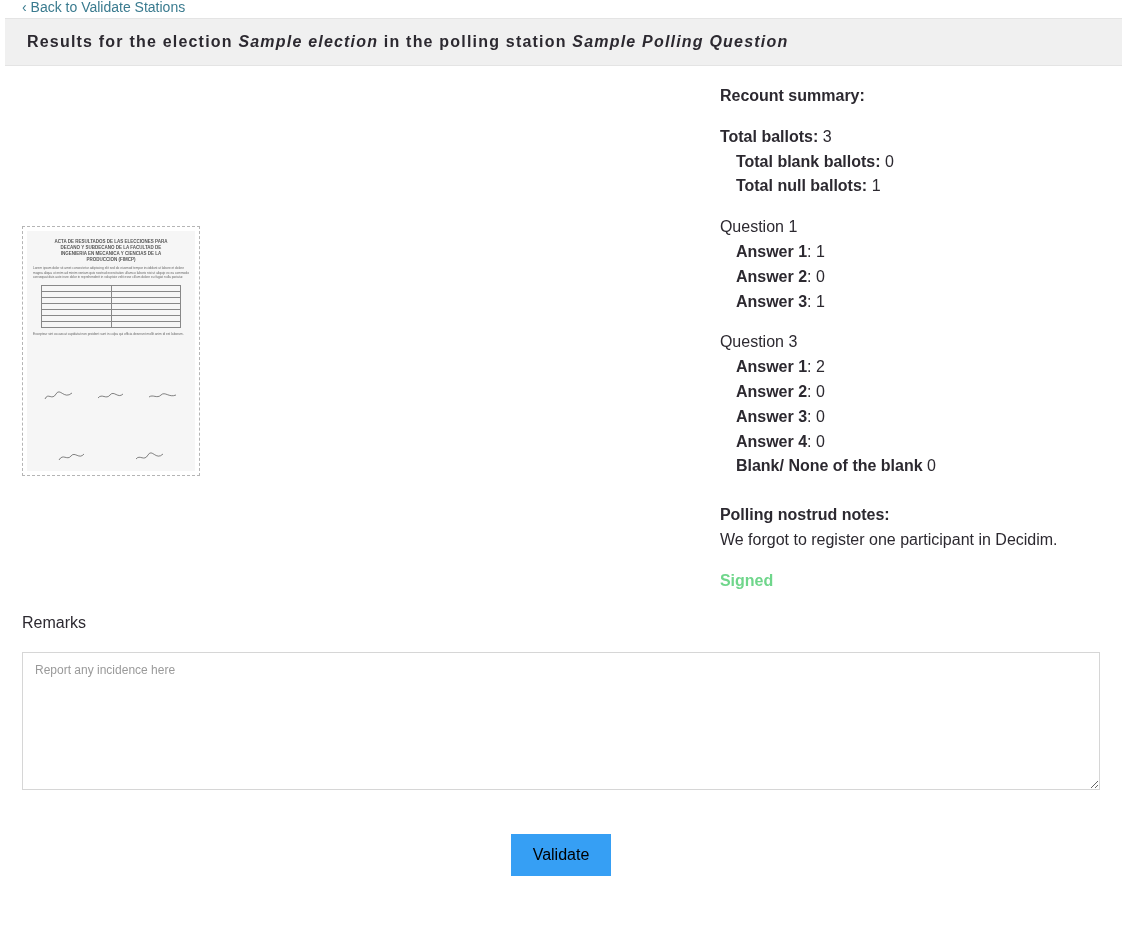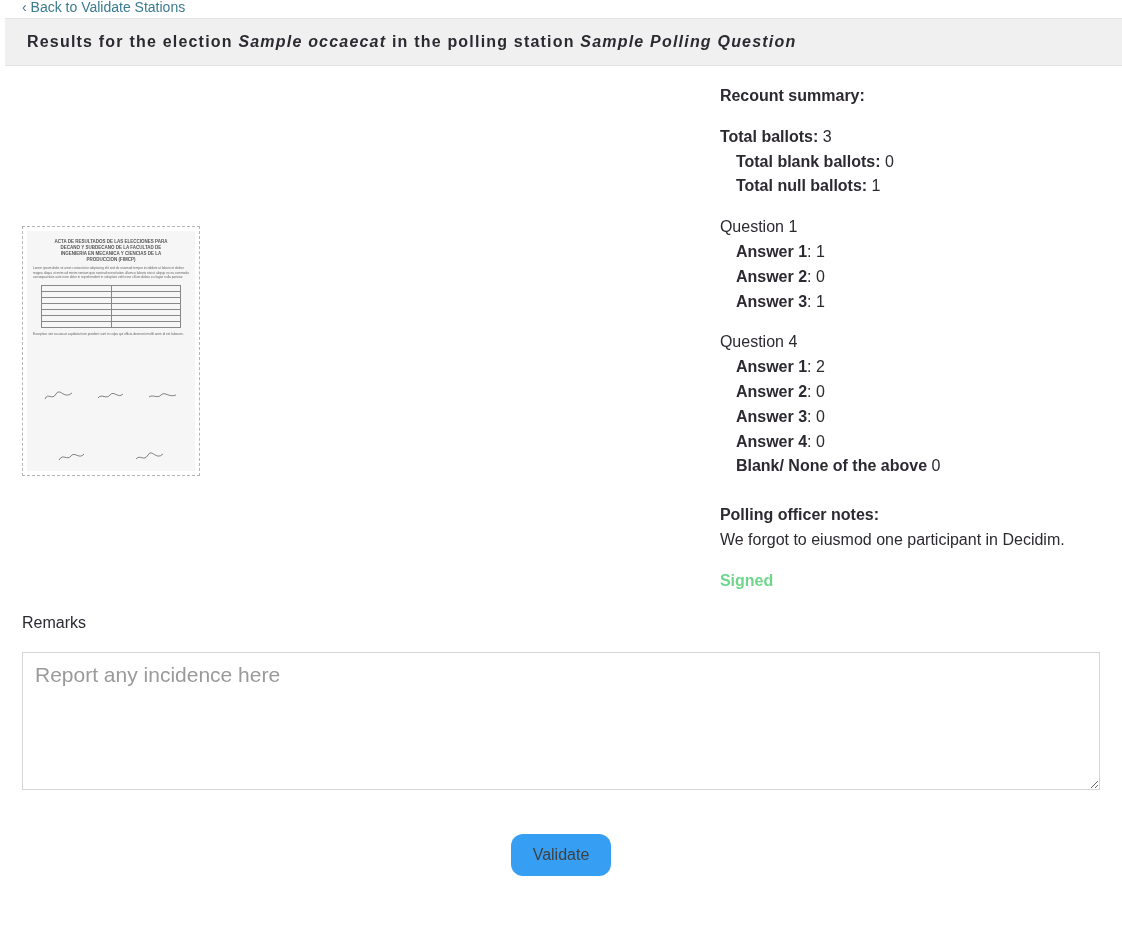--- a/index.html
+++ b/index.html
@@ -28,20 +28,21 @@
     .header-bar h2 {
       font-size: 16px;
       font-weight: 700;
       letter-spacing: 1.2px;
       color: #2c2930;
     }
     .header-bar h2 .italic { font-style: italic; font-weight: 700; }
     .content {
       display: flex;
       padding: 18px 22px 10px 22px;
+      justify-content: space-between;
     }
     .left-col { flex: 0 0 64%; position: relative; min-height: 400px; }
     .right-col { flex: 0 0 36%; padding-left: 8px; }
     .doc-thumb {
       position: absolute;
       top: 142px;
       left: 0;
       width: 178px;
       height: 250px;
       border: 1px dashed #b5b5b5;
@@ -70,47 +71,47 @@
     .bold { font-weight: 700; }
     .indent { padding-left: 16px; }
     .signed { color: #6fd68b; font-weight: 700; margin-top: 16px; }
     .remarks-section { padding: 10px 22px 0 22px; }
     .remarks-section label { display: block; margin-bottom: 20px; font-size: 16px; color: #2c2930; }
     .remarks-section textarea {
       width: 100%;
       min-height: 138px;
       border: 1px solid #d6d6d6;
       padding: 10px 12px;
-      font-size: 21px;
+      font-size: 12px;
       font-family: inherit;
       color: #2c2930;
       resize: vertical;
     }
     .remarks-section textarea::placeholder { color: #9a9a9a; }
     .actions { display: flex; justify-content: center; padding: 40px 0 10px 0; }
     .btn-validate {
       background: #369ff4;
-      color: #404040;
+      color: #000000;
       border: none;
-      border-radius: 12px;
+      border-radius: 0;
       padding: 12px 22px;
       font-size: 16px;
       cursor: pointer;
     }
   </style>
 </head>
 <body>
 
 <div class="back-link">
   ‹ <a href="#">Back to Validate Stations</a>
 </div>
 
 <div class="header-bar">
   <h2>
-    <span>Results for the election </span><span class="italic">Sample occaecat</span><span> in the polling station </span><span class="italic">Sample Polling Question</span>
+    <span>Results for the election </span><span class="italic">Sample election</span><span> in the polling station </span><span class="italic">Sample Polling Question</span>
   </h2>
 </div>
 
 <div class="content">
   <div class="left-col">
     <div class="doc-thumb">
       <div class="paper">
         <div class="title-blk">
           <div>ACTA DE RESULTADOS DE LAS ELECCIONES PARA</div>
           <div>DECANO Y SUBDECANO DE LA FACULTAD DE</div>
@@ -183,32 +184,32 @@
     </div>
 
     <div id="questions-container">
         <div class="block">
           <p>Question 1</p>
           <p class="indent"><span class="bold">Answer 1</span><span>: 1</span></p>
           <p class="indent"><span class="bold">Answer 2</span><span>: 0</span></p>
           <p class="indent"><span class="bold">Answer 3</span><span>: 1</span></p>
         </div>
         <div class="block">
-          <p>Question 4</p>
+          <p>Question 3</p>
           <p class="indent"><span class="bold">Answer 1</span><span>: 2</span></p>
           <p class="indent"><span class="bold">Answer 2</span><span>: 0</span></p>
           <p class="indent"><span class="bold">Answer 3</span><span>: 0</span></p>
           <p class="indent"><span class="bold">Answer 4</span><span>: 0</span></p>
-          <p class="indent"><span class="bold">Blank/ None of the above</span><span> 0</span></p>
+          <p class="indent"><span class="bold">Blank/ None of the blank</span><span> 0</span></p>
         </div>
       </div>
 
     <div class="block" style="margin-top:24px;">
-      <p class="bold">Polling officer notes:</p>
-      <p>We forgot to eiusmod one participant in Decidim.</p>
+      <p class="bold">Polling nostrud notes:</p>
+      <p>We forgot to register one participant in Decidim.</p>
     </div>
 
     <p class="signed">Signed</p>
   </div>
 </div>
 
 <div class="remarks-section">
   <label>Remarks</label>
   <textarea placeholder="Report any incidence here" style=""></textarea>
 </div>

